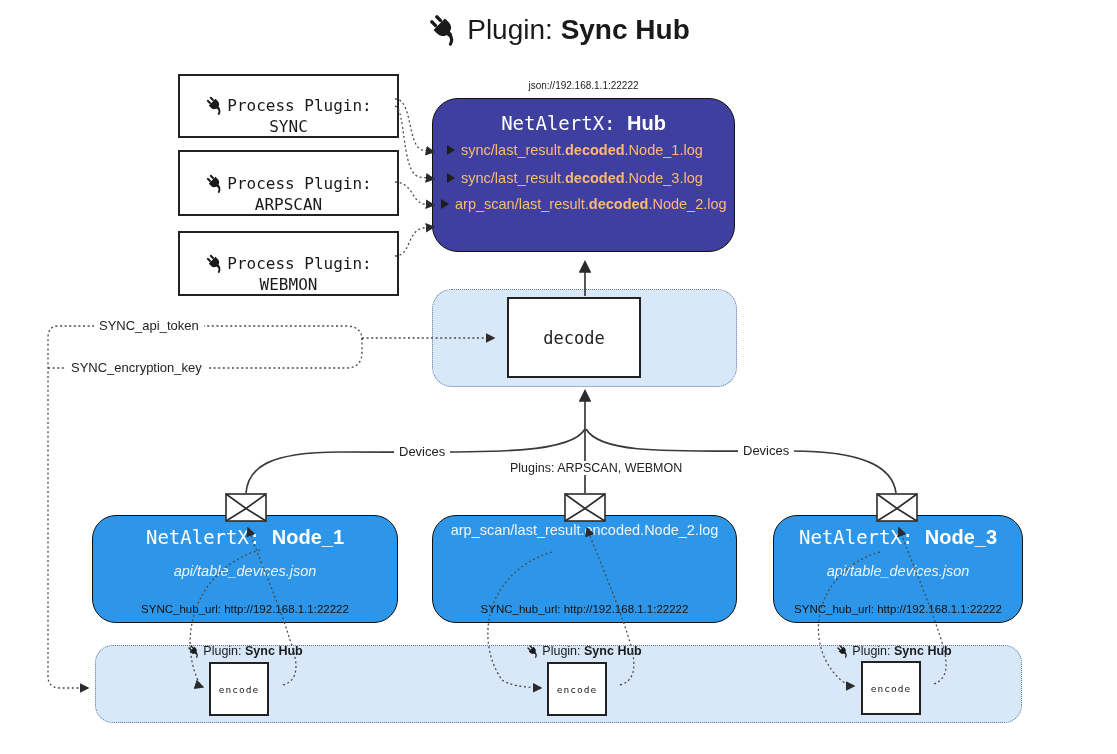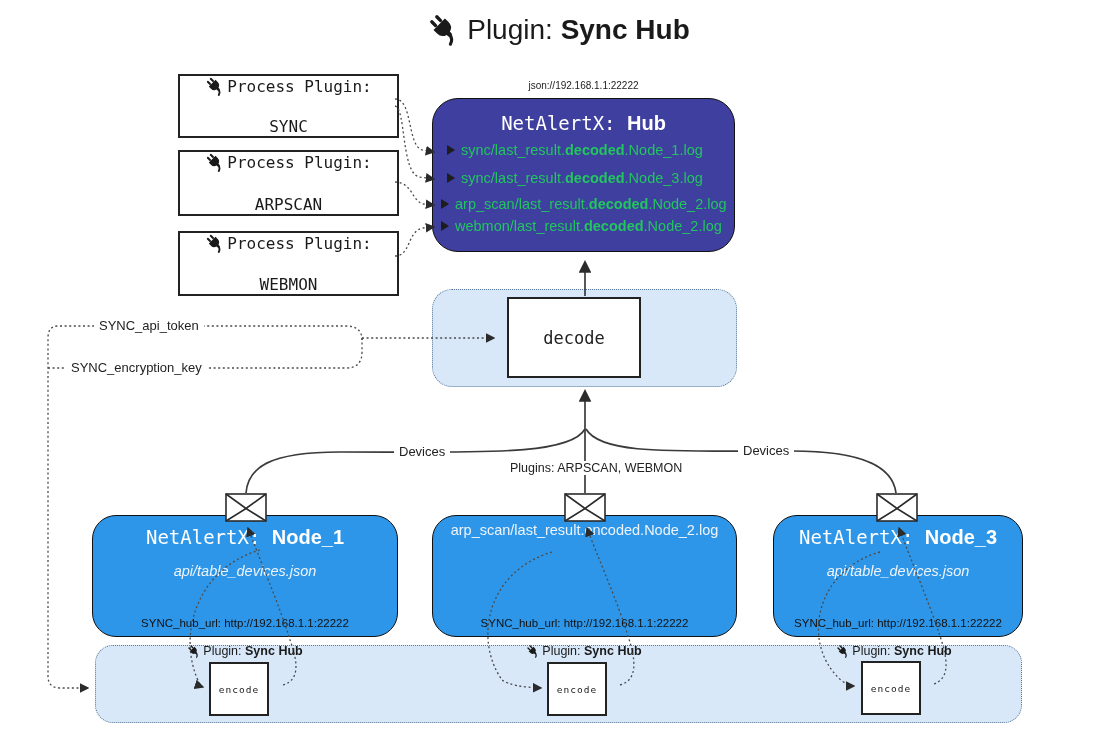--- a/index.html
+++ b/index.html
@@ -9,46 +9,46 @@
   .layer-svg{z-index:5;pointer-events:none;}
 
   
   .title{left:0;right:0;top:12px;text-align:center;font-size:28px;z-index:2;}
   .title .plug{width:34px;height:34px;vertical-align:-7px;margin-right:6px;}
   .title b{font-weight:700;}
 
   
   .pbox{left:178px;width:217px;background:#fff;border:2px solid #222;z-index:2;
         font-family:"DejaVu Sans Mono","Liberation Mono",monospace;font-size:16px;
-        display:flex;flex-direction:column;align-items:center;justify-content:space-between;gap:2px;}
+        display:flex;flex-direction:column;align-items:center;justify-content:flex-end;gap:2px;}
   .pbox .row1{display:flex;align-items:center;gap:2px;}
   .pbox .plug{width:20px;height:20px;}
 
   
   .hub-url{left:432px;width:303px;top:80px;text-align:center;font-size:10px;color:#222;z-index:2;}
   .hub{left:432px;top:98px;width:303px;height:154px;background:#3e3f9f;border:1.6px solid #111;
        border-radius:26px;z-index:2;box-sizing:border-box;}
   .hub-title{margin-top:13px;text-align:center;color:#fff;
              font-family:"DejaVu Sans Mono","Liberation Mono",monospace;font-size:19px;}
   .hub-title b,.node-title b{font-family:"Liberation Sans",sans-serif;font-weight:700;font-size:20px;}
-  .hub-log{position:relative;margin:5px 6px 0 10px;padding-left:12px;color:#22c55e;
+  .hub-log{position:relative;margin:5px 6px 0 10px;padding-left:12px;color:#fdba74;
            font-size:14.5px;line-height:21px;white-space:nowrap;}
   .hub-log .tri{position:absolute;left:-2px;top:5px;width:0;height:0;
                 border-left:8px solid #1d1d1d;border-top:5px solid transparent;border-bottom:5px solid transparent;}
   .bd{font-weight:700;}
 
   
   .panel{background:#d8e8f9;border:1.6px dotted #5b7a99;box-sizing:border-box;z-index:1;}
   .decode-strip{left:432px;top:289px;width:305px;height:98px;border-radius:20px;}
   .iobox{background:#fff;border:2px solid #222;z-index:2;display:flex;align-items:center;justify-content:center;
          font-family:"DejaVu Sans Mono","Liberation Mono",monospace;color:#222;box-sizing:border-box;}
   .decode-box{left:507px;top:297px;width:134px;height:81px;font-size:17px;}
 
   
-  .node{background:#2e96e8;border:1.6px solid #111;border-radius:24px;z-index:2;box-sizing:border-box;top:515px;height:122px;}
+  .node{background:#2e96e8;border:1.6px solid #111;border-radius:24px;z-index:2;box-sizing:border-box;top:515px;height:108px;}
   .node-title{margin-top:10px;text-align:center;color:#fff;
               font-family:"DejaVu Sans Mono","Liberation Mono",monospace;font-size:19px;white-space:nowrap;}
   .node-file{text-align:center;color:#eef4fb;font-size:14.5px;margin-top:6px;white-space:nowrap;}
   .node-file.first{margin-top:14px;font-style:italic;}
   .node-url{position:absolute;left:0;right:0;bottom:7px;text-align:center;color:#111;font-size:11.5px;}
   .node1{left:92px;width:306px;}
   .node2{left:432px;width:305px;}
   .node3{left:773px;width:250px;}
 
   
@@ -114,21 +114,20 @@
 
   <div class="abs hub-url">json://192.168.1.1:22222</div>
   <div class="abs hub">
     <div class="hub-title">
       <span>NetAlertX:</span>
       <b>Hub</b>
     </div>
     <div class="hub-log" style="margin-left:16px;"><span class="tri"></span><span>sync/last_result.</span><span class="bd">decoded</span><span>.Node_1.log</span></div>
     <div class="hub-log" style="margin-left:16px;margin-top:7px;"><span class="tri"></span><span>sync/last_result.</span><span class="bd">decoded</span><span>.Node_3.log</span></div>
     <div class="hub-log"><span class="tri"></span><span>arp_scan/last_result.</span><span class="bd">decoded</span><span>.Node_2.log</span></div>
-    <div class="hub-log" style="margin-top:1px;"><span class="tri"></span><span>webmon/last_result.</span><span class="bd">decoded</span><span>.Node_2.log</span></div>
   </div>
 
   <div class="abs panel decode-strip"></div>
   <div class="abs iobox decode-box">
     <span>decode</span>
   </div>
 
   <div class="abs node node1">
     <div class="node-title">
       <span>NetAlertX:</span> <b>Node_1</b>

